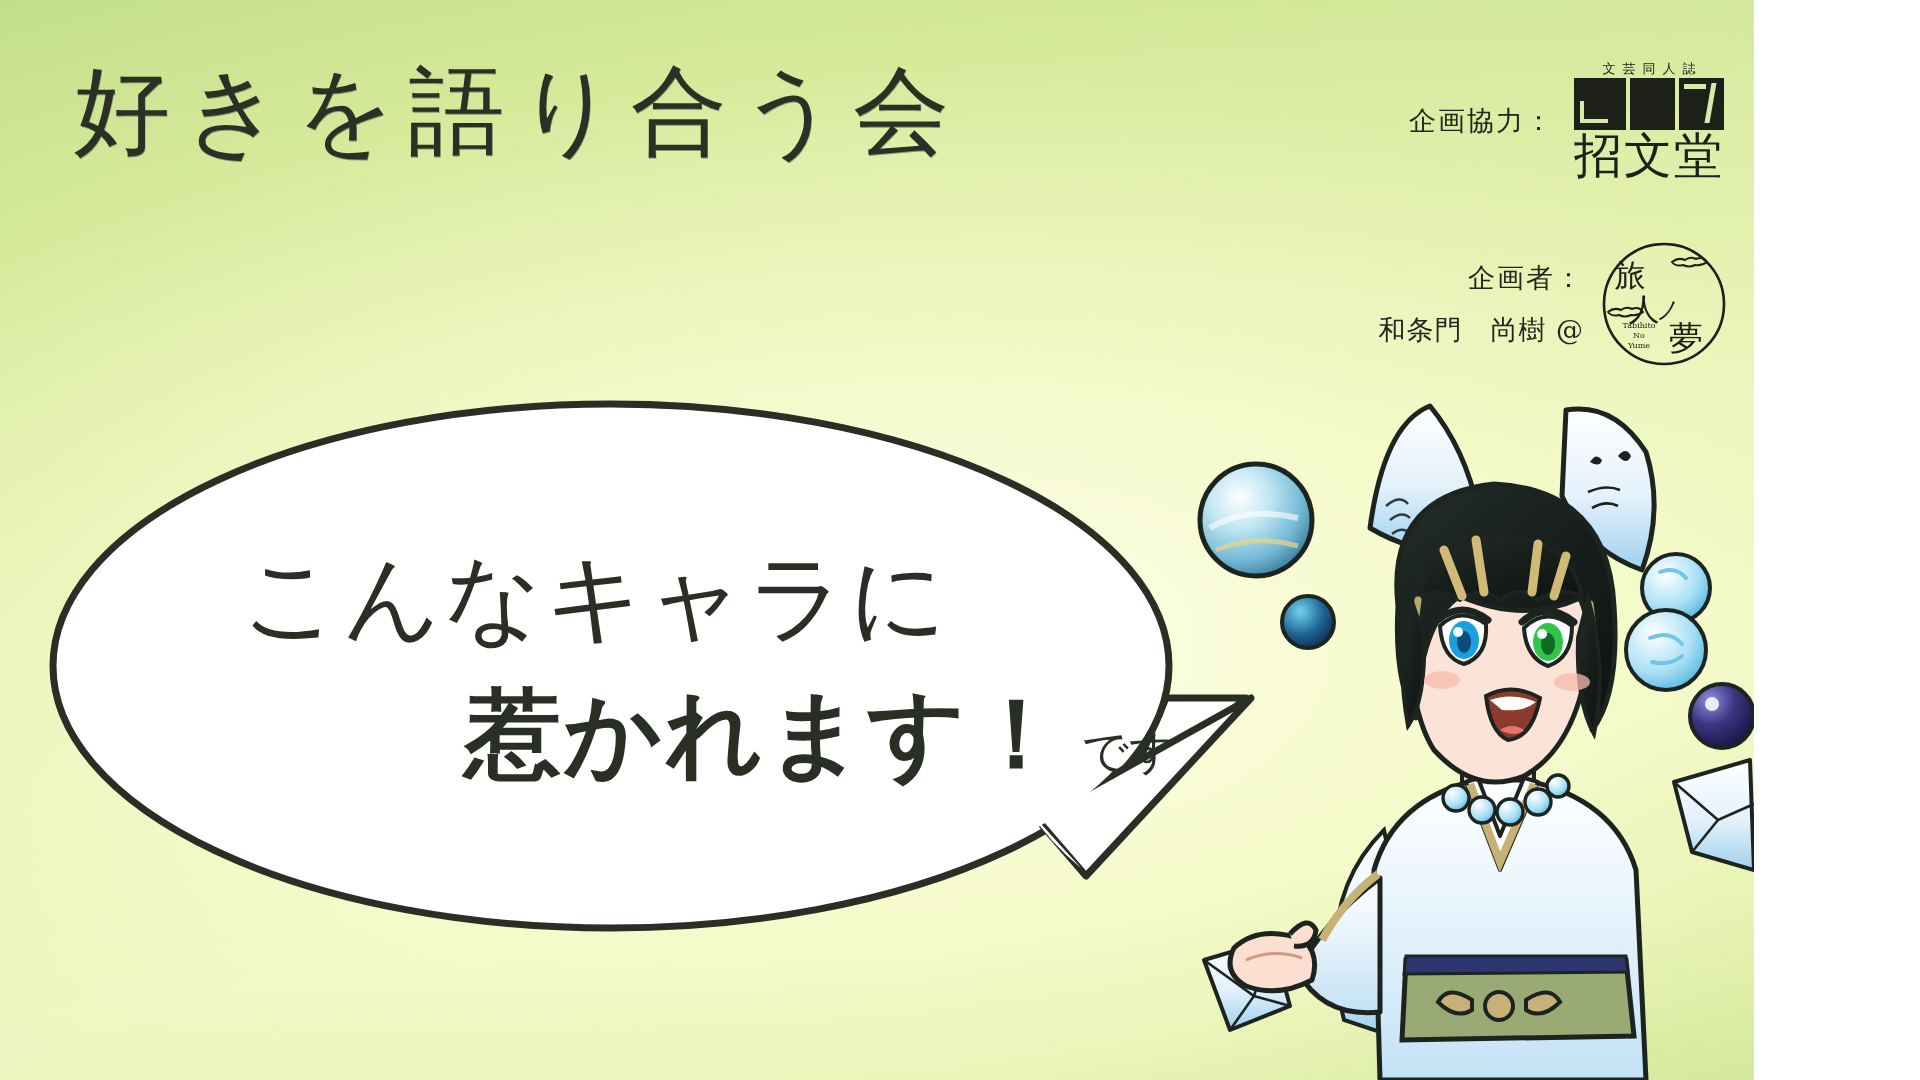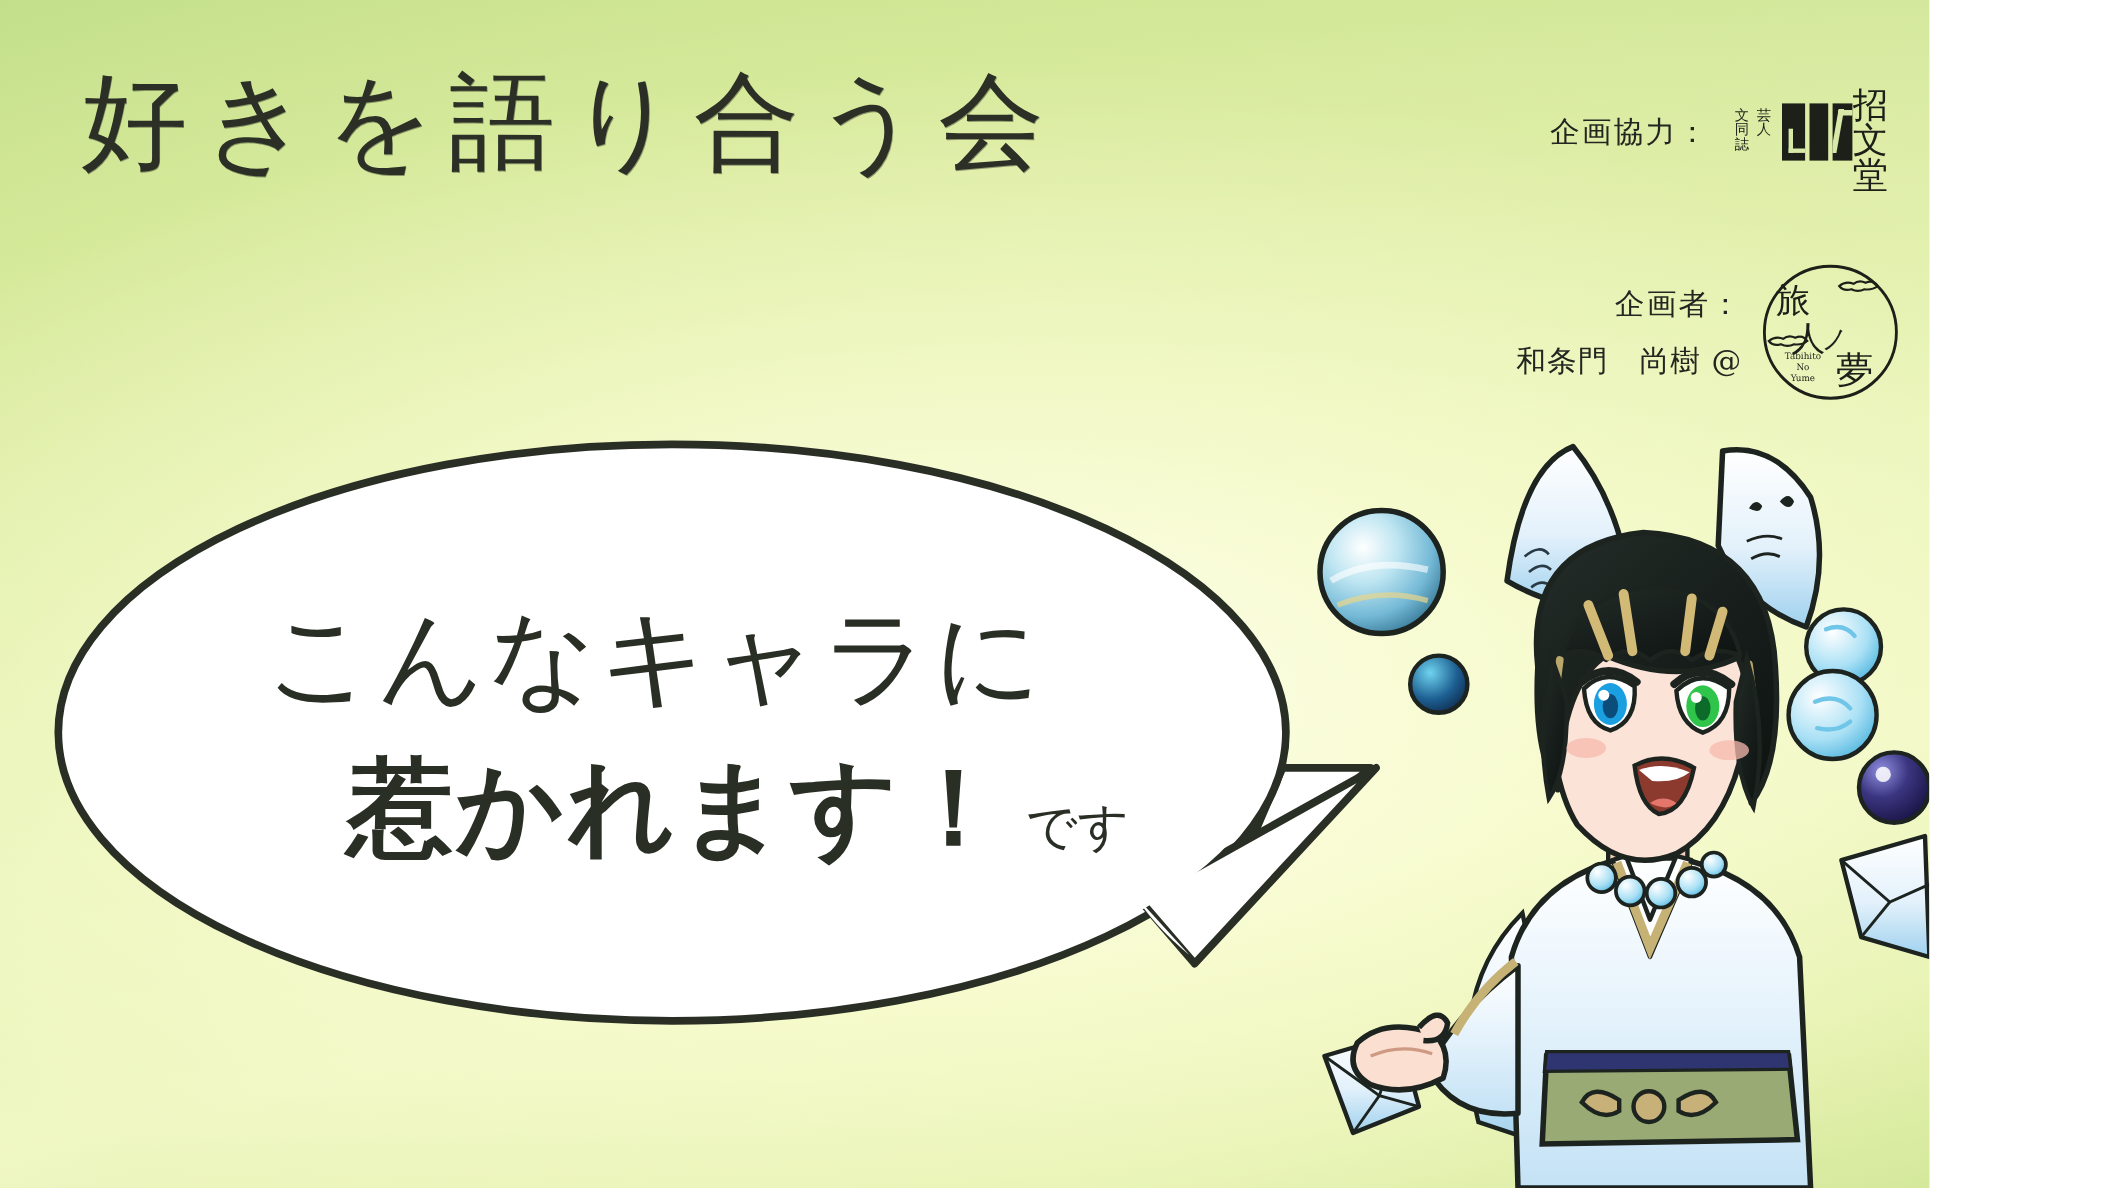--- a/index.html
+++ b/index.html
@@ -85,21 +85,21 @@
     display: flex;
     flex-direction: column;
     align-items: flex-end;
     gap: 16px;
   }
 
   
   .shobundo {
     width: 158px;
     display: flex;
-    flex-direction: row;
+    flex-direction: column;
     align-items: center;
     line-height: 1;
   }
   .shobundo-top {
     font-size: 13px;
     letter-spacing: 7px;
     color: #1d2019;
     margin-left: 7px;
     margin-bottom: 3px;
     font-family: "DejaVu Serif", "Liberation Serif", serif;
@@ -141,25 +141,25 @@
   }
   .shelf-block.c::after {
     content: "";
     position: absolute;
     right: 11px; top: 5px;
     width: 5px; height: 40px;
     background: #d7e8a8;
     transform: skewX(-10deg);
   }
   .shobundo-name {
-    margin-top: 20px;
-    font-size: 32px;
+    margin-top: 2px;
+    font-size: 48px;
     letter-spacing: 2px;
     color: #1d2019;
-    font-family: Liberation Mono, monospace;
+    font-family: Liberation Sans, sans-serif;
   }
 
   
   .seal {
     width: 128px;
     height: 128px;
     position: relative;
   }
   .seal svg { display: block; }
 
@@ -194,21 +194,21 @@
   .bubble-line2 {
     text-align: center;
     font-size: 96px;
     font-weight: normal;
     letter-spacing: 3px;
     margin-left: -30px;
     margin-bottom: 6px;
     white-space: nowrap;
   }
   .bubble-line3 {
-    text-align: center;
+    text-align: right;
     font-size: 96px;
     font-weight: bold;
     letter-spacing: 3px;
     margin-left: 120px;
     white-space: nowrap;
   }
   .suffix {
     font-size: 46px;
     font-weight: normal;
     letter-spacing: 0;

